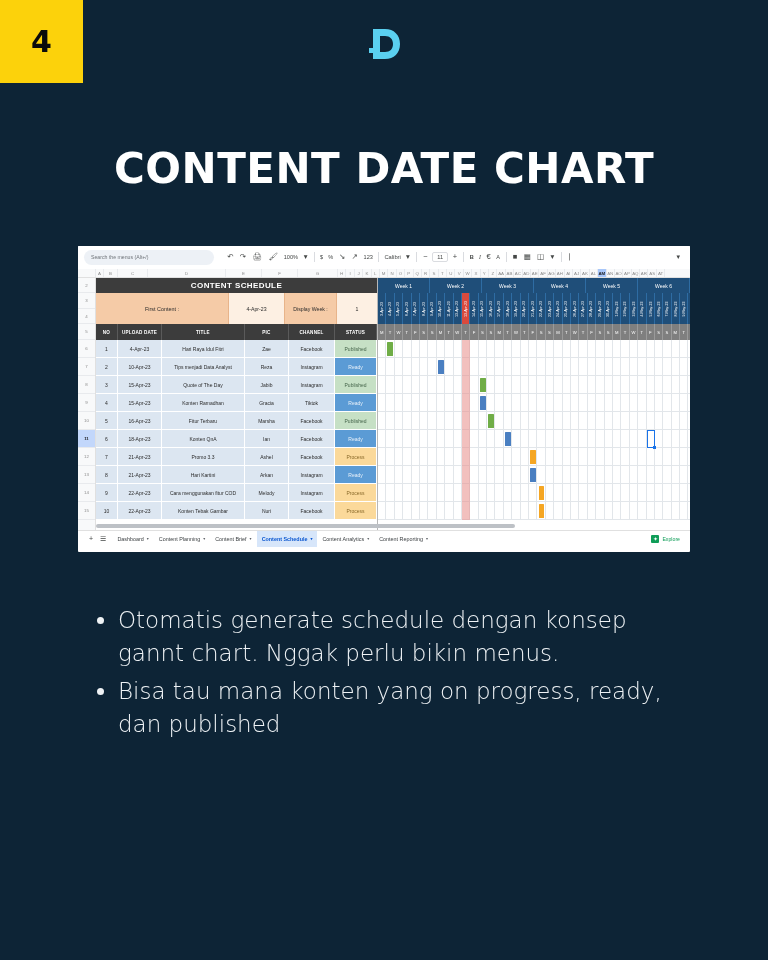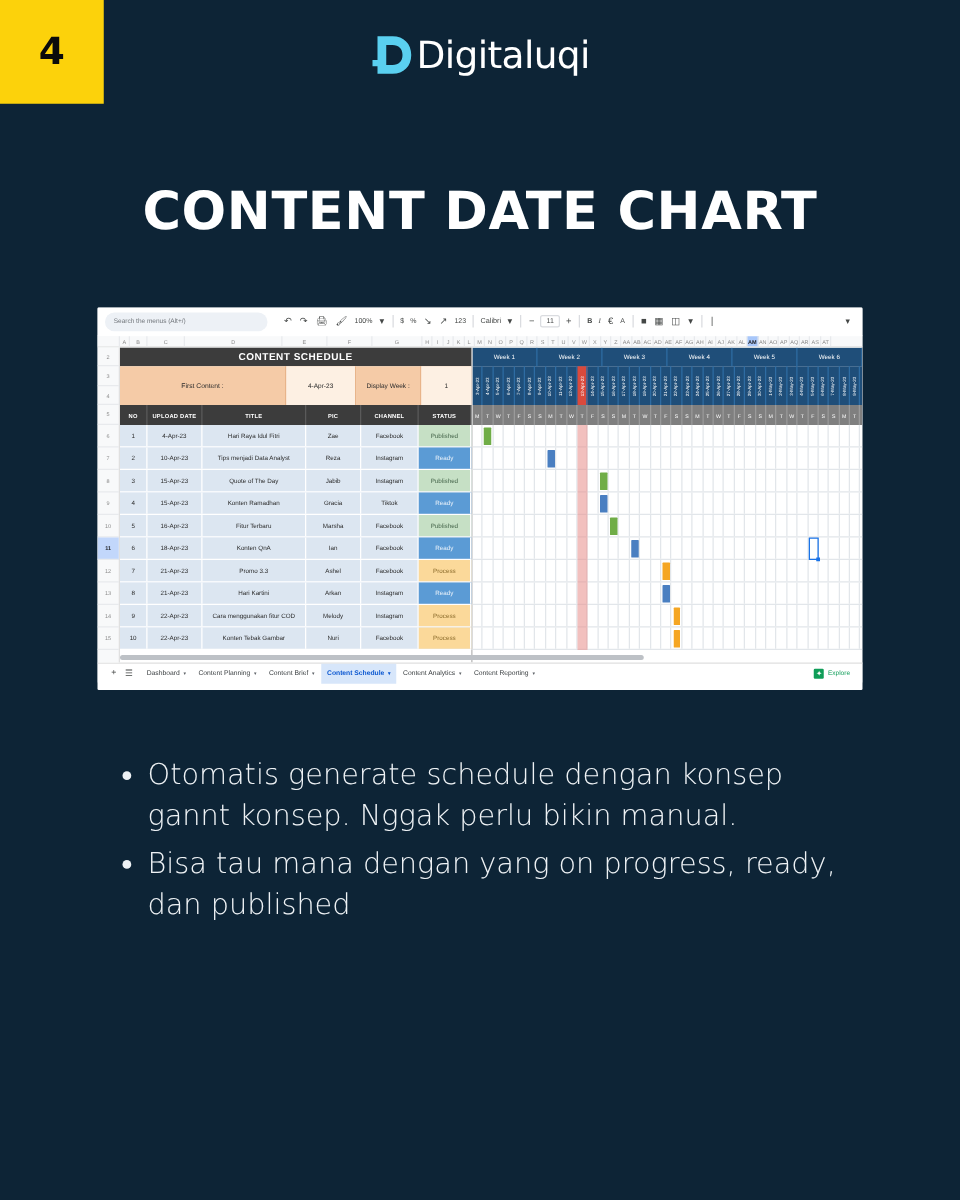--- a/index.html
+++ b/index.html
@@ -234,21 +234,20 @@
 <div class="slide-badge">
   <span>4</span>
 </div>
 
 <div class="logo-wrap">
   <svg class="logo-mark" viewBox="0 0 34 36">
     <path d="M6 3 H18 C27 3 33 9 33 18 C33 27 27 33 18 33 H13 V26 H18 C23 26 26 23 26 18 C26 13 23 10 18 10 H13 V33 H6 Z" fill="#5ad0f0"></path>
     <rect x="2" y="22" width="5" height="5" fill="#5ad0f0"></rect>
     <rect x="8" y="27" width="4" height="4" fill="#5ad0f0"></rect>
   </svg>
-  <div class="logo-text">Digitaluqi</div>
 </div>
 
 <div class="page-title">CONTENT DATE CHART</div>
 
 <div class="sheet-card">
 
   <div class="toolbar">
     <div class="search-pill">
       <span>Search the menus (Alt+/)</span>
     </div>
@@ -1074,16 +1073,16 @@
       </div>
     <div class="explore">
       <span class="ex-ico">✦</span>
       <span class="ex-txt">Explore</span>
     </div>
   </div>
 </div>
 
 <div class="bullets">
   <ul id="bullet-ul">
-      <li>Otomatis generate schedule dengan konsep gannt konsep. Nggak perlu bikin manual.</li>
-      <li>Bisa tau mana dengan yang on progress, ready, dan published</li>
+      <li>Otomatis generate schedule dengan konsep gannt chart. Nggak perlu bikin menus.</li>
+      <li>Bisa tau mana konten yang on progress, ready, dan published</li>
     </ul>
 </div>
 
 </body></html>

